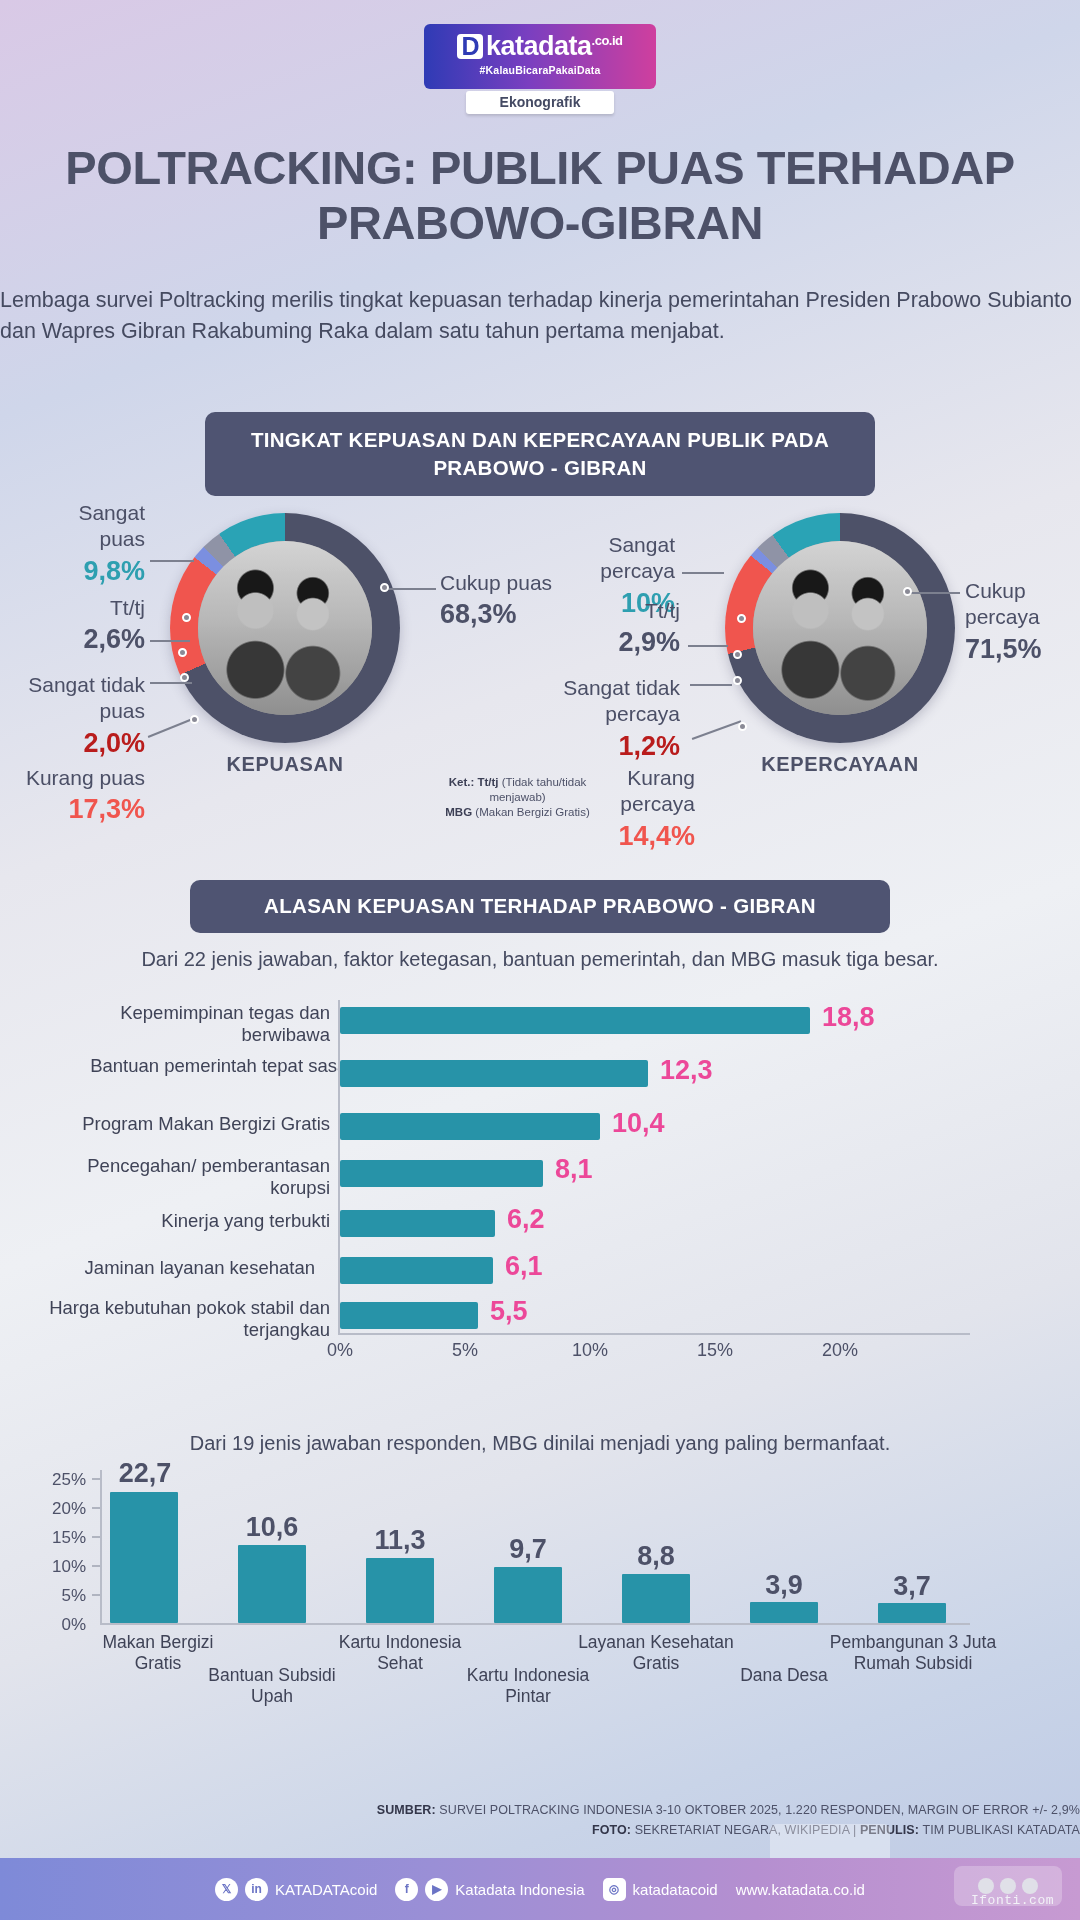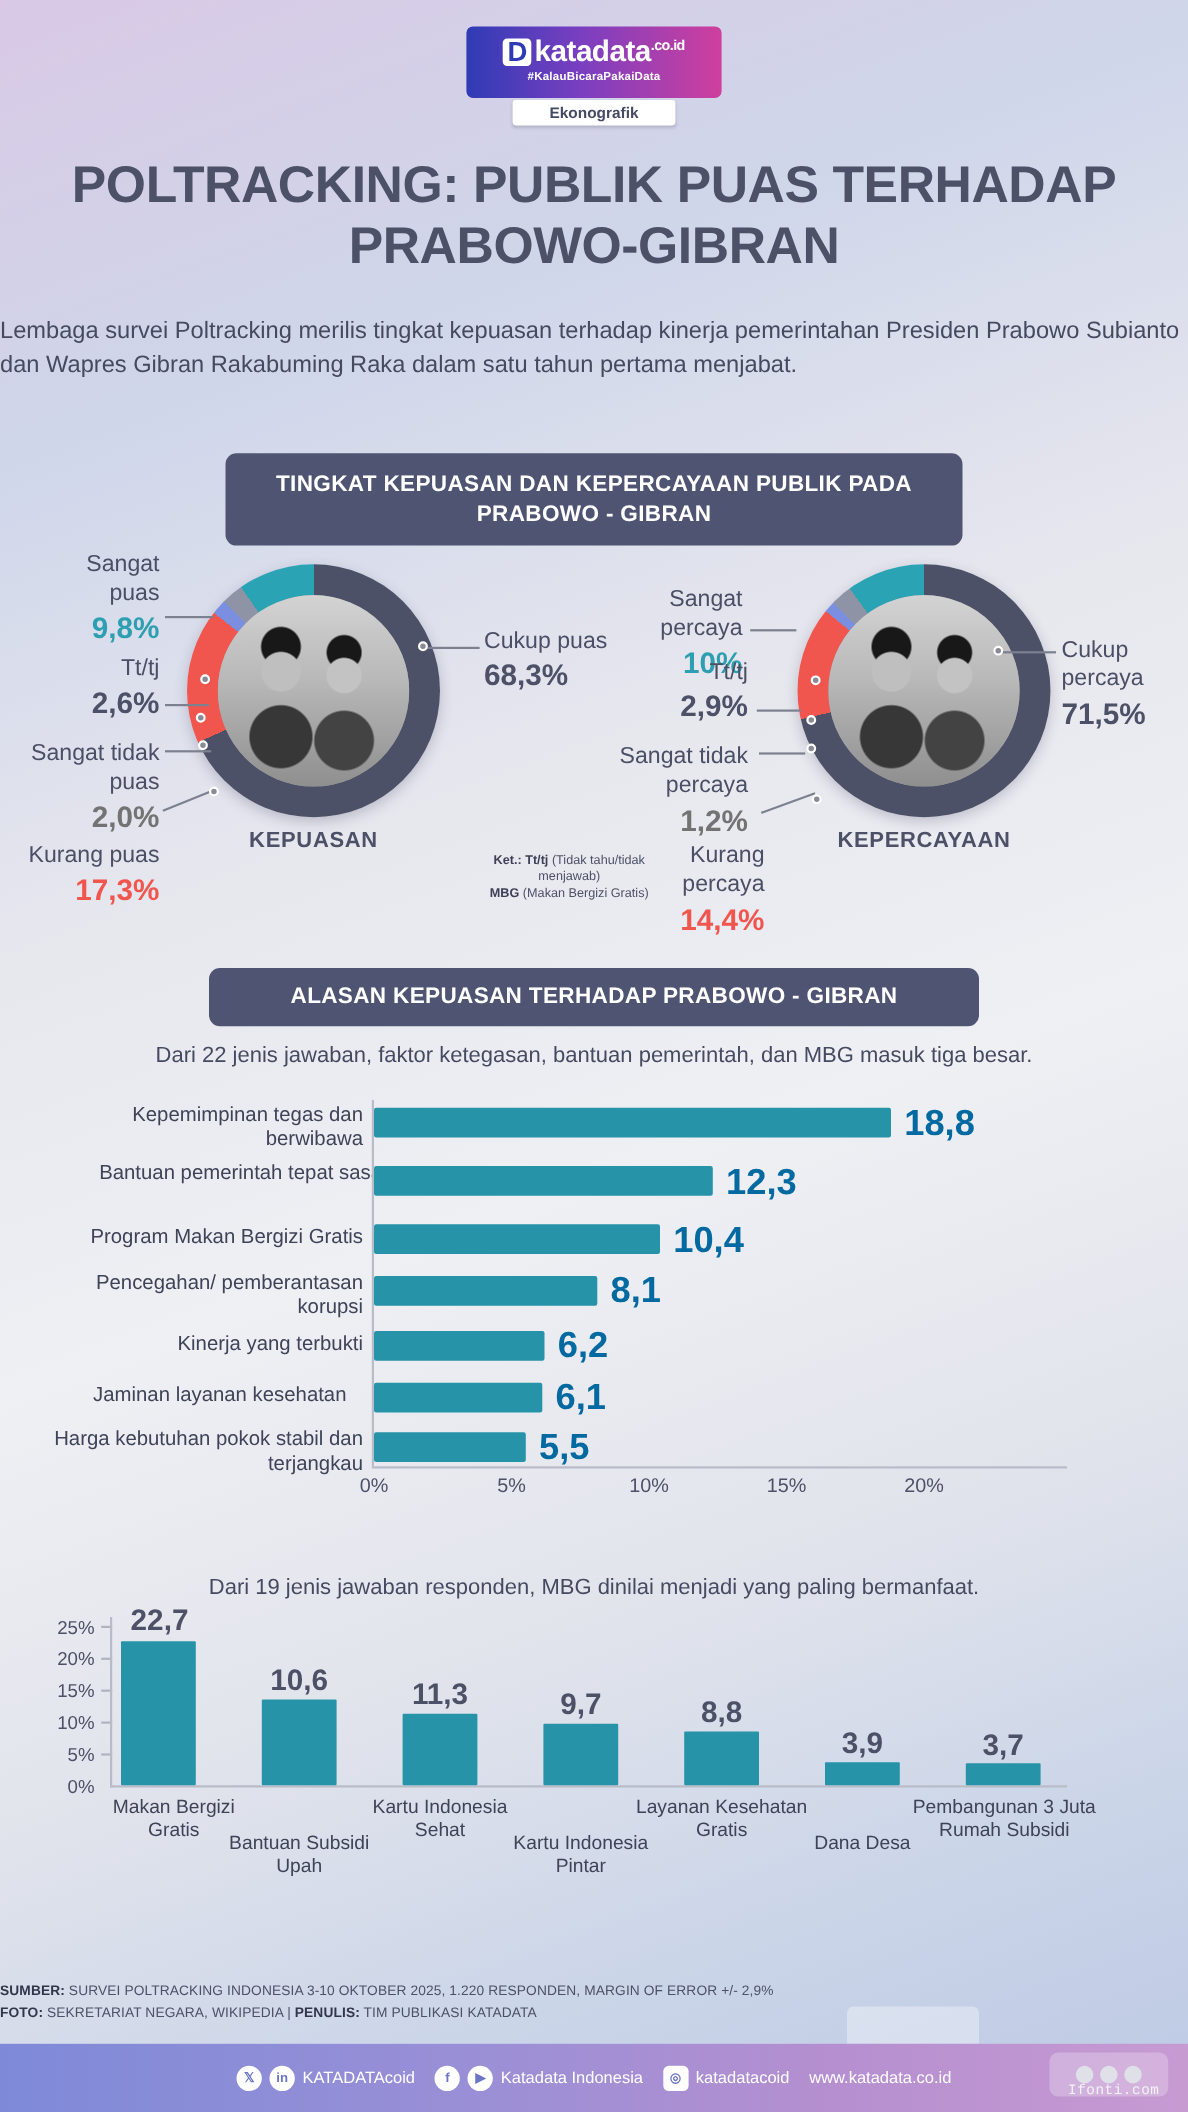--- a/index.html
+++ b/index.html
@@ -75,60 +75,60 @@
     font-size:20px; font-weight:bold; color:#4d5168; letter-spacing:0.6px;
   }
 
   .lead { position:absolute; font-size:21px; line-height:1.25; }
   .lead .lab { color:#4b4f66; }
   .lead .val { font-weight:bold; font-size:27px; display:block; margin-top:2px; }
   .lead.right { text-align:left; }
   .lead.left { text-align:right; }
   .v-teal { color:#2e9fb0; }
   .v-dark { color:#4d5168; }
-  .v-blue { color:#737373; }
+  .v-blue { color:#b91c1c; }
   .v-red  { color:#f0554e; }
 
   .dot { position:absolute; width:9px; height:9px; border:2px solid #fff; background:#8a8a96; border-radius:50%; }
   .line { position:absolute; background:#7c808f; height:1.5px; }
 
   .ket {
     position:absolute; left:430px; top:775px; width:175px; text-align:center;
     font-size:11.5px; color:#4d5168; line-height:1.3;
   }
   .ket b { color:#3c3f55; }
 
   
   .hsub {
     position:absolute; top:945px; left:0; width:1080px; text-align:center;
     font-size:20px; color:#454a60; line-height:1.4;
   }
   #hbar { position:absolute; left:0; top:1000px; width:1080px; height:340px; }
   .hrow { position:absolute; height:34px; }
   .hlabel { position:absolute; right:0; text-align:right; font-size:18.5px; color:#3f4357; line-height:1.18; }
   .hbar-fill { position:absolute; height:27px; background:#2793a8; border-radius:2px; }
-  .hval { position:absolute; font-size:33px; font-weight:bold; color:#0369a1; }
+  .hval { position:absolute; font-size:27px; font-weight:bold; color:#ec4899; }
   .axis-line { position:absolute; background:#b8bcc8; }
   .hax { position:absolute; font-size:18px; color:#4d5168; text-align:center; width:70px; }
 
   
   .vsub {
     position:absolute; top:1432px; left:0; width:1080px; text-align:center;
     font-size:20px; color:#454a60;
   }
   #vbar { position:absolute; left:0; top:1470px; width:1080px; height:290px; }
   .vb { position:absolute; background:#2793a8; border-radius:1px; }
   .vval { position:absolute; font-size:27px; font-weight:bold; color:#4d5168; text-align:center; }
   .vlab { position:absolute; font-size:17.5px; color:#3f4357; text-align:center; line-height:1.2; }
   .vax { position:absolute; font-size:17px; color:#4d5168; text-align:right; width:56px; }
   .vtick { position:absolute; background:#b0b4c0; height:1.5px; width:10px; }
 
   
   .source {
-    position:absolute; left:0; top:1800px; width:1080px; text-align:left;
+    position:absolute; left:0; top:1800px; width:1080px; text-align:right;
     font-size:12.5px; color:#4d5168; line-height:1.6; letter-spacing:0.1px;
   }
   .source b { color:#33364a; }
   .footer-bar {
     position:absolute; left:0; bottom:0; width:1080px; height:62px;
     background:linear-gradient(90deg,#7e8ad8 0%,#9a8fd6 40%,#b58fd0 70%,#c79ad2 100%);
     display:flex; align-items:center; justify-content:center; gap:18px;
     color:#fff; font-size:15px;
   }
   .fitem { display:flex; align-items:center; gap:7px; }

